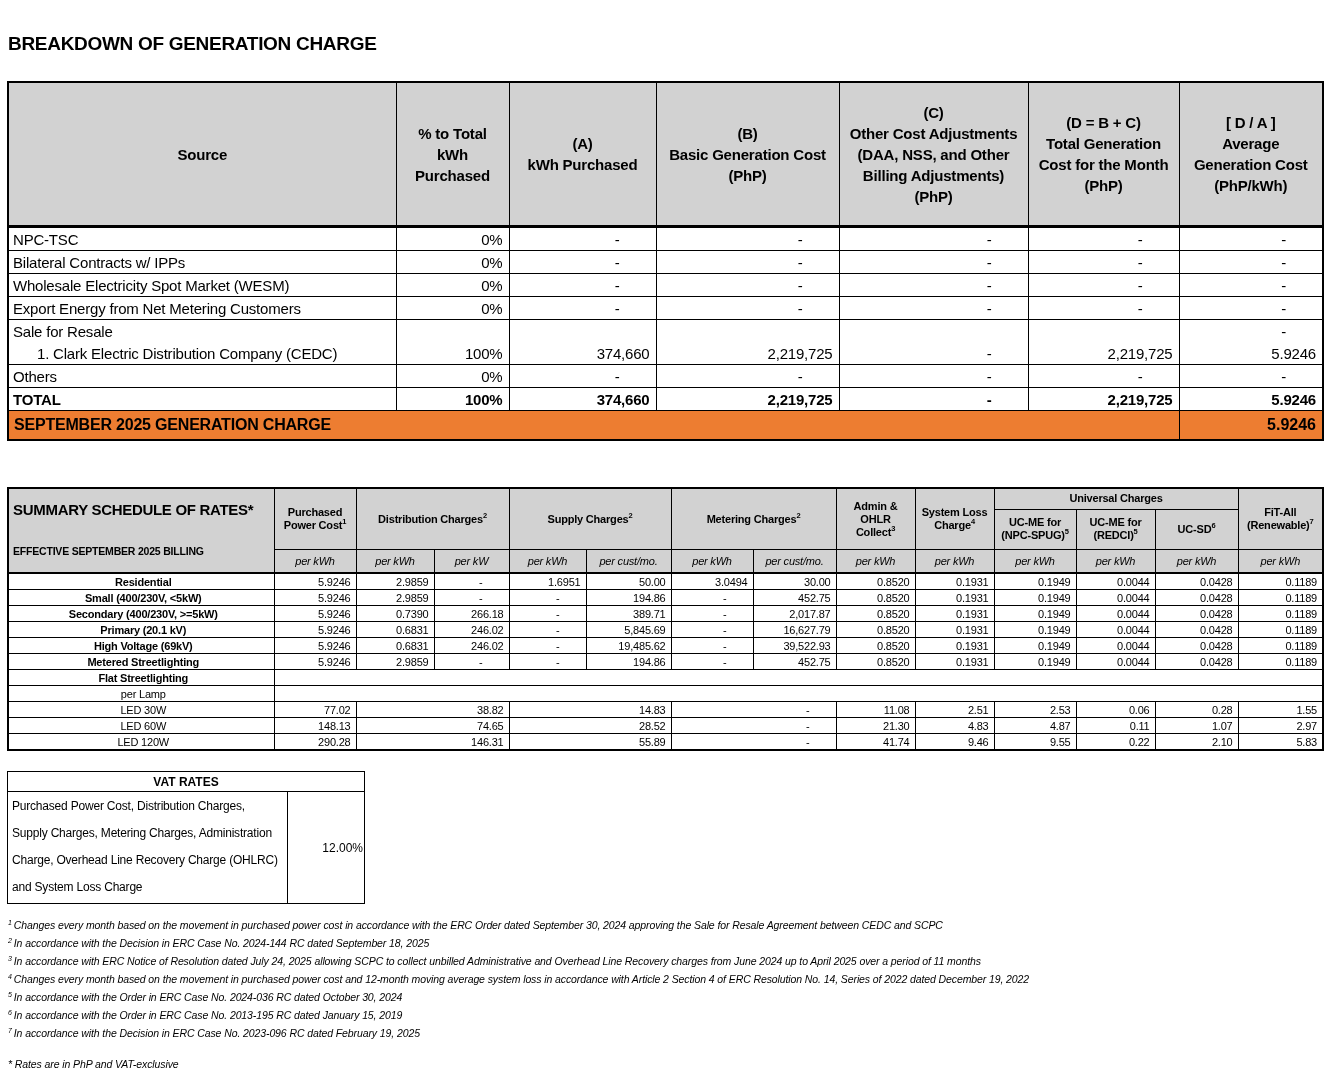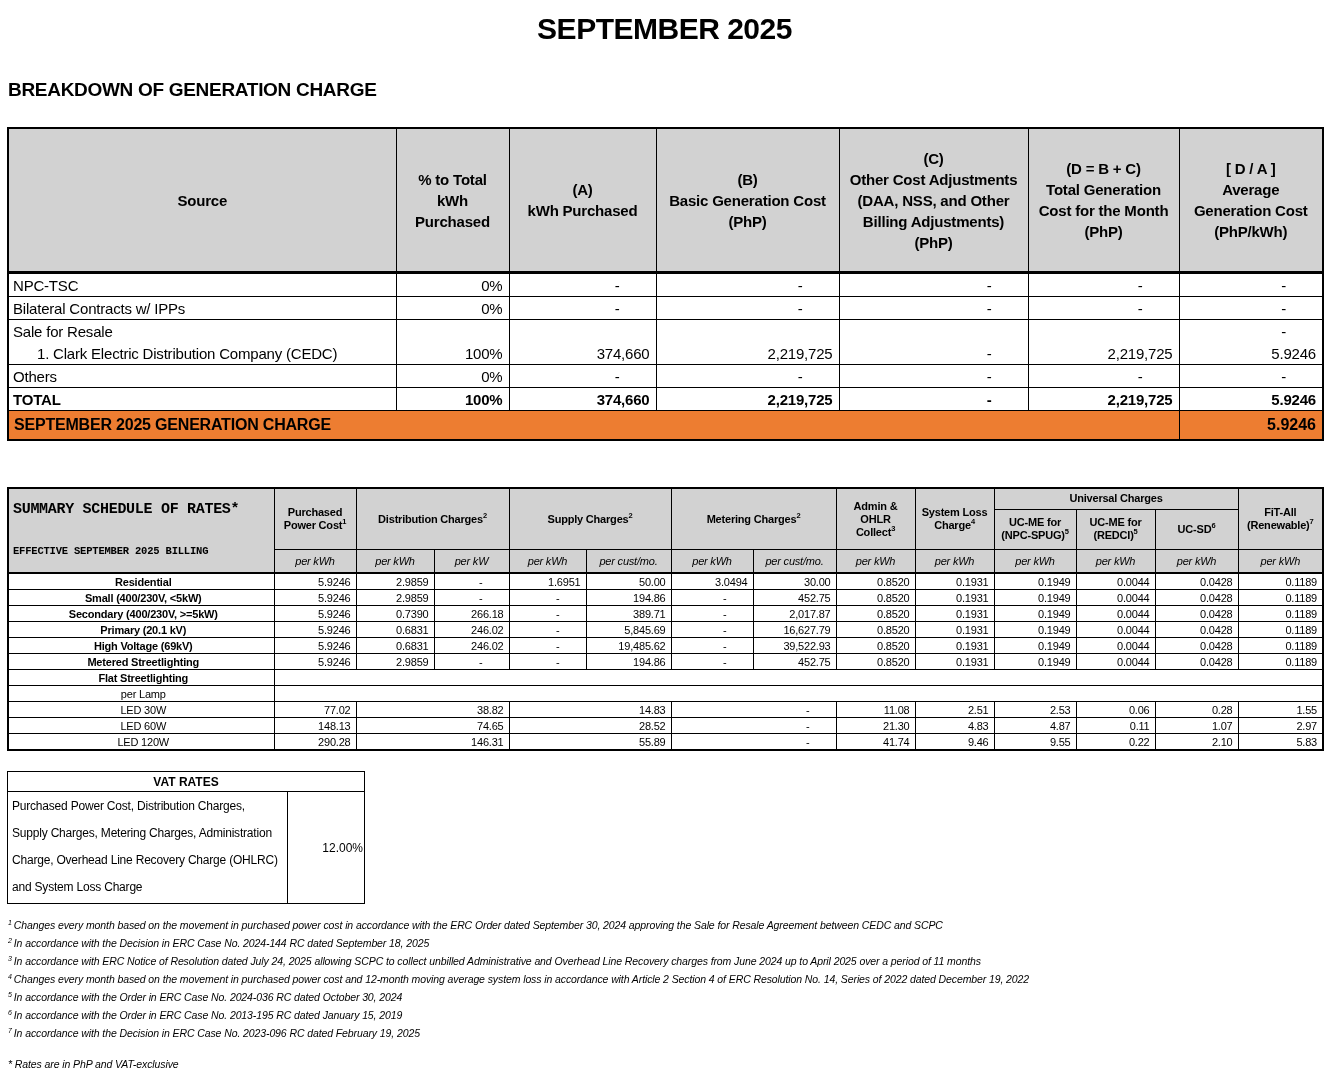--- a/index.html
+++ b/index.html
@@ -25,21 +25,21 @@
   .gen td.dash{padding-right:36px;}
   .gen tfoot td{background:#ed7d31;font-weight:700;height:26px;font-size:16px;}
   .gen tfoot td:first-child{text-align:left;padding-left:5px;letter-spacing:-0.2px;margin-top:12px;}
   .gen tfoot td.num{text-align:right;padding-right:6px;}
 
   
   .rates{width:1315px;margin-top:46px;border:2px solid #000;font-size:11px;}
   .rates th,.rates td{border:1px solid #000;overflow:hidden;}
   .rates thead th{background:#d2d2d2;font-weight:700;text-align:center;white-space:pre-line;
                   font-size:11px;line-height:13px;letter-spacing:-0.2px;vertical-align:middle;}
-  .rates .titlecell{text-align:left;vertical-align:middle;padding-left:4px;border-bottom:2px solid #000;font-family:Liberation Mono, monospace;}
+  .rates .titlecell{text-align:left;vertical-align:middle;padding-left:4px;border-bottom:2px solid #000;}
   .rates .titlecell .t1{font-size:15px;font-weight:700;letter-spacing:-0.3px;}
   .rates .titlecell .t2{font-size:10.5px;font-weight:700;margin-top:16px;letter-spacing:-0.2px;}
   .rates tr.h1row th{height:16px;}
   .rates tr.h2row th{height:34px;}
   .rates tr.units th{height:18px;font-style:italic;font-weight:400;border-bottom:2px solid #000;}
   .rates tbody td{height:15px;text-align:right;padding:0 5px 0 0;letter-spacing:-0.2px;}
   .rates tbody td:first-child{text-align:center;font-weight:700;padding:0 0 0 4px;}
   .rates tbody tr.plain td:first-child{font-weight:400;}
   .rates td.dash{padding-right:26px;}
 
@@ -54,21 +54,20 @@
   .footnotes{margin:12px 0 0 8px;}
   .fn{font-size:10.5px;font-style:italic;line-height:18px;letter-spacing:-0.1px;}
   .fn sup{font-size:7px;margin-right:2px;}
   .rates-note{margin:16px 0 0 8px;font-size:10.5px;font-style:italic;letter-spacing:-0.1px;}
 </style>
 </head>
 <body>
 
 <div class="page">
 
-  <h1>SEPTEMBER 2025</h1>
   <h2>BREAKDOWN OF GENERATION CHARGE</h2>
 
   <table class="gen">
     <colgroup>
       <col style="width:388px">
         <col style="width:113px">
         <col style="width:147px">
       <col style="width:183px">
         <col style="width:189px">
         <col style="width:151px">
@@ -105,20 +104,38 @@
           <td>NPC-TSC</td>
           <td>0%</td>
           <td class="dash">-</td>
           <td class="dash">-</td>
           <td class="dash">-</td>
           <td class="dash">-</td>
           <td class="dash">-</td>
         </tr>
         <tr>
           <td>Bilateral Contracts w/ IPPs</td>
+          <td>0%</td>
+          <td class="dash">-</td>
+          <td class="dash">-</td>
+          <td class="dash">-</td>
+          <td class="dash">-</td>
+          <td class="dash">-</td>
+        </tr>
+        <tr>
+          <td>Wholesale Electricity Spot Market (WESM)</td>
+          <td>0%</td>
+          <td class="dash">-</td>
+          <td class="dash">-</td>
+          <td class="dash">-</td>
+          <td class="dash">-</td>
+          <td class="dash">-</td>
+        </tr>
+        <tr>
+          <td>Export Energy from Net Metering Customers</td>
           <td>0%</td>
           <td class="dash">-</td>
           <td class="dash">-</td>
           <td class="dash">-</td>
           <td class="dash">-</td>
           <td class="dash">-</td>
         </tr>
         <tr class="nb">
           <td>Sale for Resale</td>
           <td></td>

